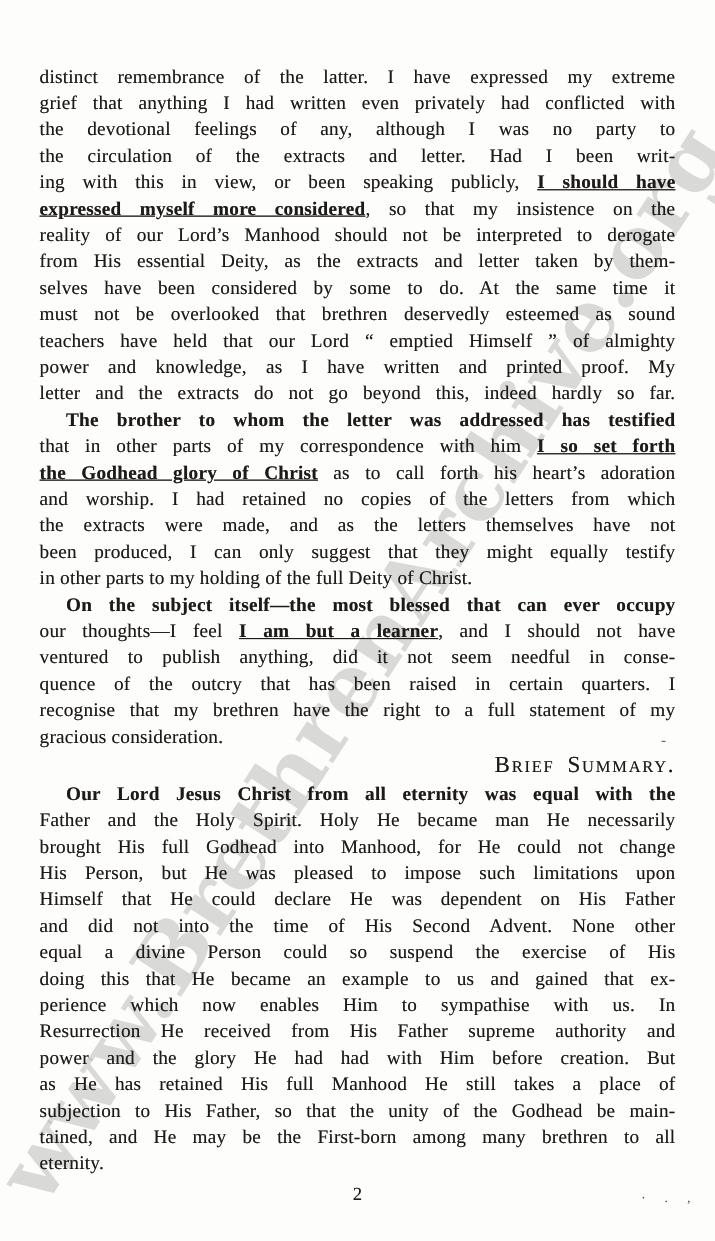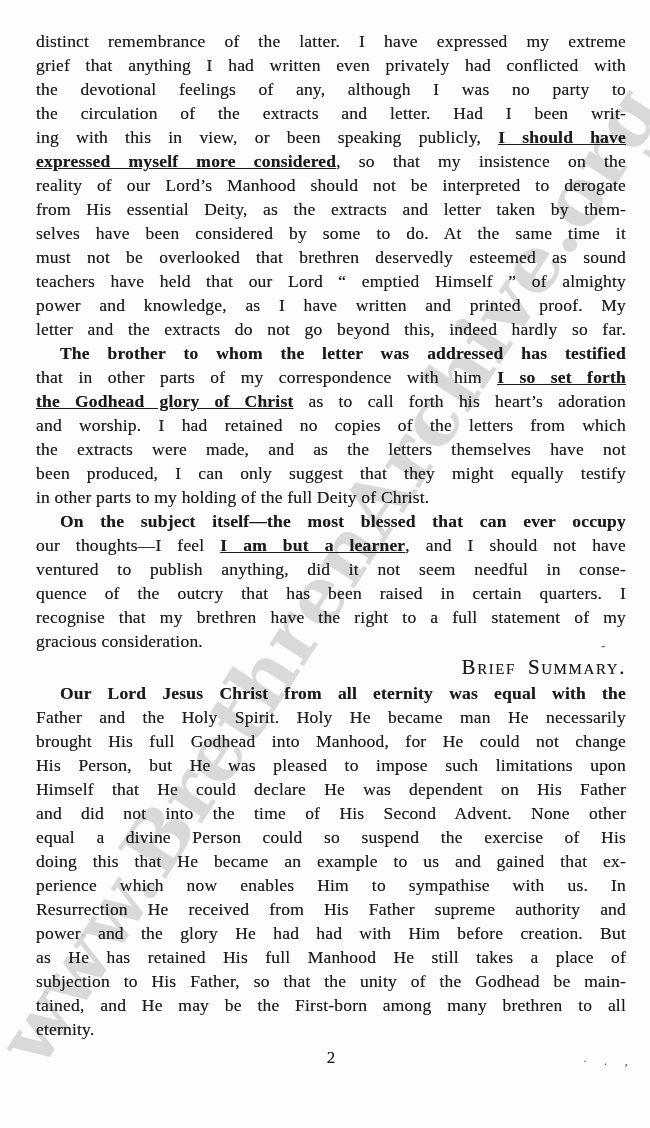--- a/index.html
+++ b/index.html
@@ -24,21 +24,22 @@
     font-size: 78px;
     letter-spacing: 1px;
     color: rgba(90, 90, 90, 0.22);
     white-space: nowrap;
     z-index: 1;
     pointer-events: none;
   }
   .content {
     position: relative;
     z-index: 2;
-    padding: 29px 24px 0 36px;
+    padding: 29px 36px 0 36px;
+    margin-top: 28px;
   }
   .para { margin: 0; }
   .line {
     font-size: 17.5px;
     line-height: 24px;
     letter-spacing: 0.2px;
     text-align: justify;
     text-align-last: justify;
     text-shadow: 0 0 0.4px rgba(20,15,10,0.55);
     white-space: normal;

